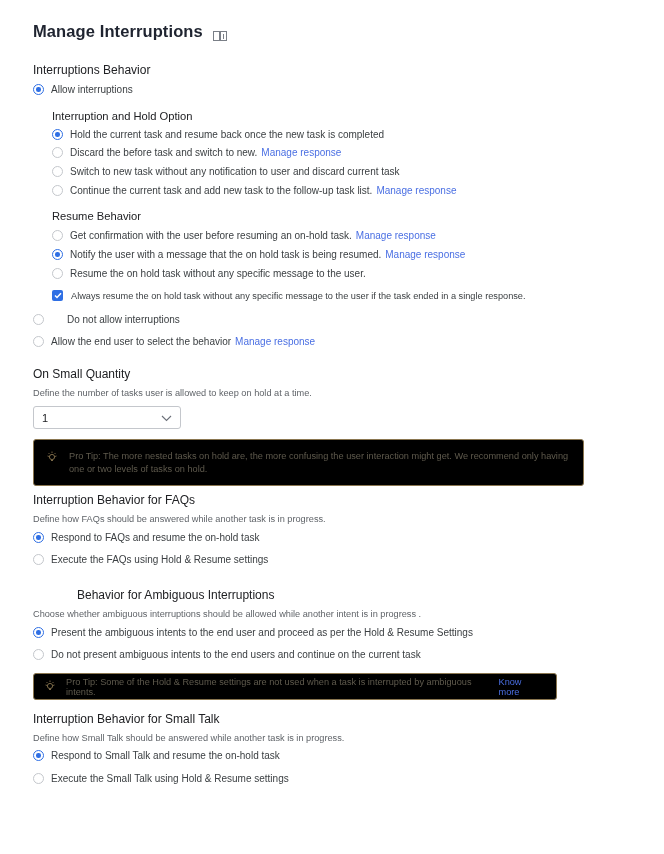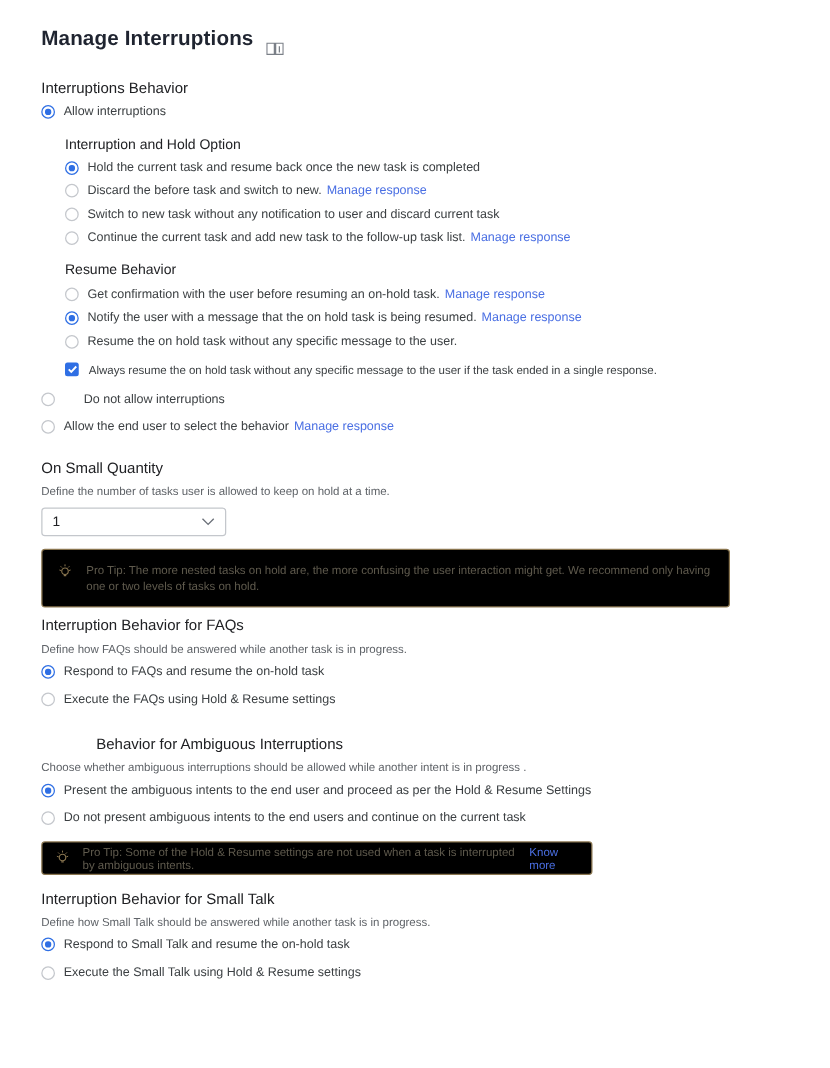--- a/index.html
+++ b/index.html
@@ -1,18 +1,18 @@
 <!DOCTYPE html>
 <html><head>
 <meta charset="utf-8">
 <style>
   html, body { margin: 0; padding: 0; background: #ffffff; }
   body { width: 664px; height: 854px; position: relative; font-family: "Liberation Sans", "DejaVu Sans", sans-serif; color: #202124; overflow: hidden; }
   .page { position: absolute; left: 33px; top: 0; width: 560px; }
-  .title-row { position: absolute; top: 22px; left: 0; display: flex; align-items: flex-end; }
+  .title-row { position: absolute; top: 22px; left: 0; display: flex; align-items: center; }
   .title { font-size: 16.5px; font-weight: bold; color: #1f2430; letter-spacing: 0.1px; }
   .book-icon { margin-left: 10px; width: 14px; height: 10px; display: inline-block; }
   .abs { position: absolute; }
   .h2 { font-size: 12px; color: #202124; }
   .desc { font-size: 9.2px; color: #5f6368; }
   .opt { display: flex; align-items: center; font-size: 10px; color: #3c4043; white-space: nowrap; }
   .radio { width: 11px; height: 11px; border-radius: 50%; border: 1px solid #c4c7cc; box-sizing: border-box; margin-right: 7px; flex: none; background: #fff; position: relative; }
   .radio.on { border: 1.3px solid #2f6fe4; }
   .radio.on::after { content: ""; position: absolute; left: 2px; top: 2px; width: 4.5px; height: 4.5px; border-radius: 50%; background: #2f6fe4; }
   .link { color: #4a6fe3; margin-left: 4px; cursor: pointer; }
@@ -143,21 +143,21 @@
   <div class="abs desc" style="top:609px;left:0;">Choose whether ambiguous interruptions should be allowed while another intent is in progress .</div>
   <div class="abs opt" style="top:627px;left:0;">
     <span class="radio on"></span>
     <span>Present the ambiguous intents to the end user and proceed as per the Hold &amp; Resume Settings</span>
   </div>
   <div class="abs opt" style="top:649px;left:0;">
     <span class="radio"></span>
     <span>Do not present ambiguous intents to the end users and continue on the current task</span>
   </div>
 
-  <div class="tip" style="top:673px;left:0;width:441px;height:27px;padding:0 12px 0 10px;align-items:center;">
+  <div class="tip" style="top:673px;left:0;width:524px;height:27px;padding:0 12px 0 10px;align-items:center;">
     <span class="bulb">
       <svg width="12" height="14" viewBox="0 0 12 14">
           <circle cx="6" cy="7" r="2.6" fill="none" stroke="#8a7650" stroke-width="0.9"></circle>
           <line x1="5" y1="10.5" x2="7" y2="10.5" stroke="#8a7650" stroke-width="0.9"></line>
           <line x1="6" y1="1.5" x2="6" y2="3" stroke="#8a7650" stroke-width="0.8"></line>
           <line x1="1.5" y1="6" x2="3" y2="6.5" stroke="#8a7650" stroke-width="0.8"></line>
           <line x1="10.5" y1="6" x2="9" y2="6.5" stroke="#8a7650" stroke-width="0.8"></line>
           <line x1="2.5" y1="3" x2="3.5" y2="4" stroke="#8a7650" stroke-width="0.8"></line>
           <line x1="9.5" y1="3" x2="8.5" y2="4" stroke="#8a7650" stroke-width="0.8"></line>
         </svg>

